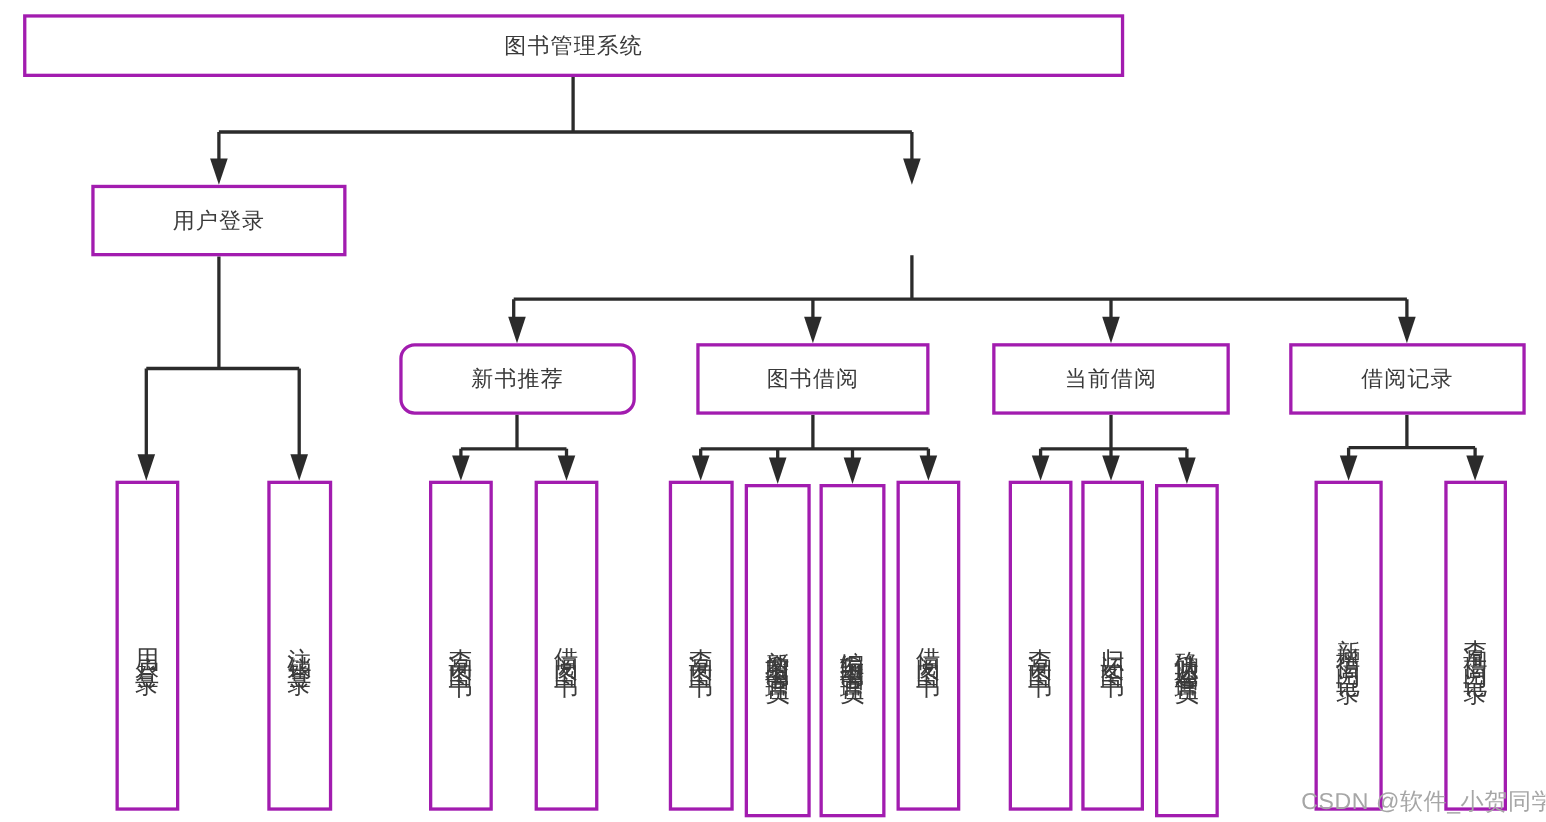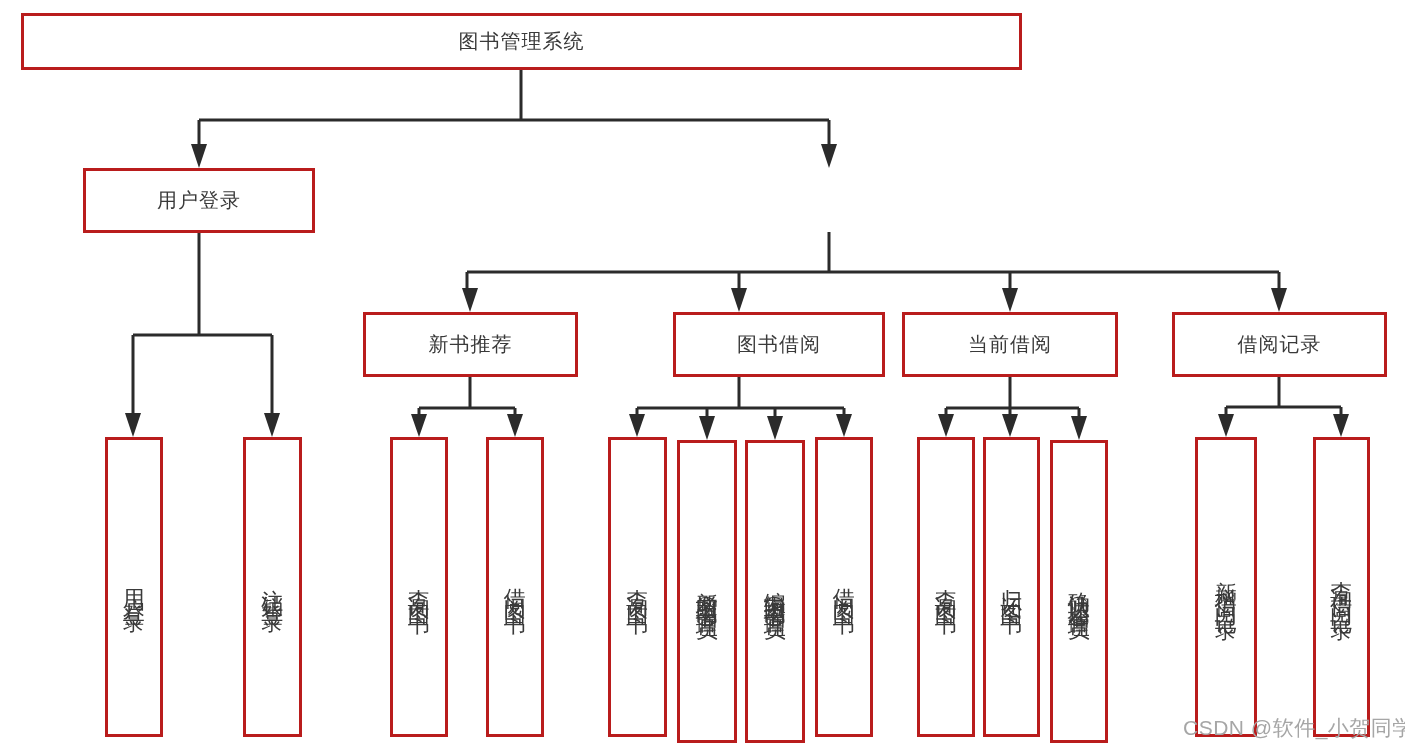--- a/index.html
+++ b/index.html
@@ -8,21 +8,21 @@
     width:1405px;height:747px;
     background:#ffffff;
     font-family:"Liberation Sans","DejaVu Sans",sans-serif;
     overflow:hidden;
   }
   #connectors{position:absolute;left:0;top:0;pointer-events:none;}
   .node{
     position:absolute;
     box-sizing:border-box;
     background:#ffffff;
-    border:3px solid #b91c1c;
+    border:3px solid #a21caf;
     display:flex;align-items:center;justify-content:center;
     color:#3a3a3a;
     font-size:20px;
     letter-spacing:1px;
     z-index:2;
   }
   .vnode span{
     writing-mode:vertical-rl;
     text-orientation:mixed;
     font-size:22px;
@@ -84,22 +84,22 @@
       <polygon points="1071,416 1087,416 1079,440"></polygon>
       <polygon points="1218,414 1234,414 1226,437"></polygon>
       <polygon points="1333,414 1349,414 1341,437"></polygon>
     </g>
   </svg>
 
   <div class="node" style="left:21px;top:13px;width:1001px;height:57px;">图书管理系统</div>
 
   <div class="node" style="left:83px;top:168px;width:232px;height:65px;">用户登录</div>
 
-  <div class="node" style="left:363px;top:312px;width:215px;height:65px;">新书推荐</div>
-  <div class="node" style="left:633px;top:312px;width:212px;height:65px;margin-left:40px;">图书借阅</div>
+  <div class="node" style="left:363px;top:312px;width:215px;height:65px;border-radius:14px;">新书推荐</div>
+  <div class="node" style="left:633px;top:312px;width:212px;height:65px;">图书借阅</div>
   <div class="node" style="left:902px;top:312px;width:216px;height:65px;">当前借阅</div>
   <div class="node" style="left:1172px;top:312px;width:215px;height:65px;">借阅记录</div>
 
   <div class="node vnode" style="left:105px;top:437px;width:58px;height:300px;">
     <span>用户登录</span>
   </div>
   <div class="node vnode" style="left:243px;top:437px;width:59px;height:300px;">
     <span>注销登录</span>
   </div>
 

